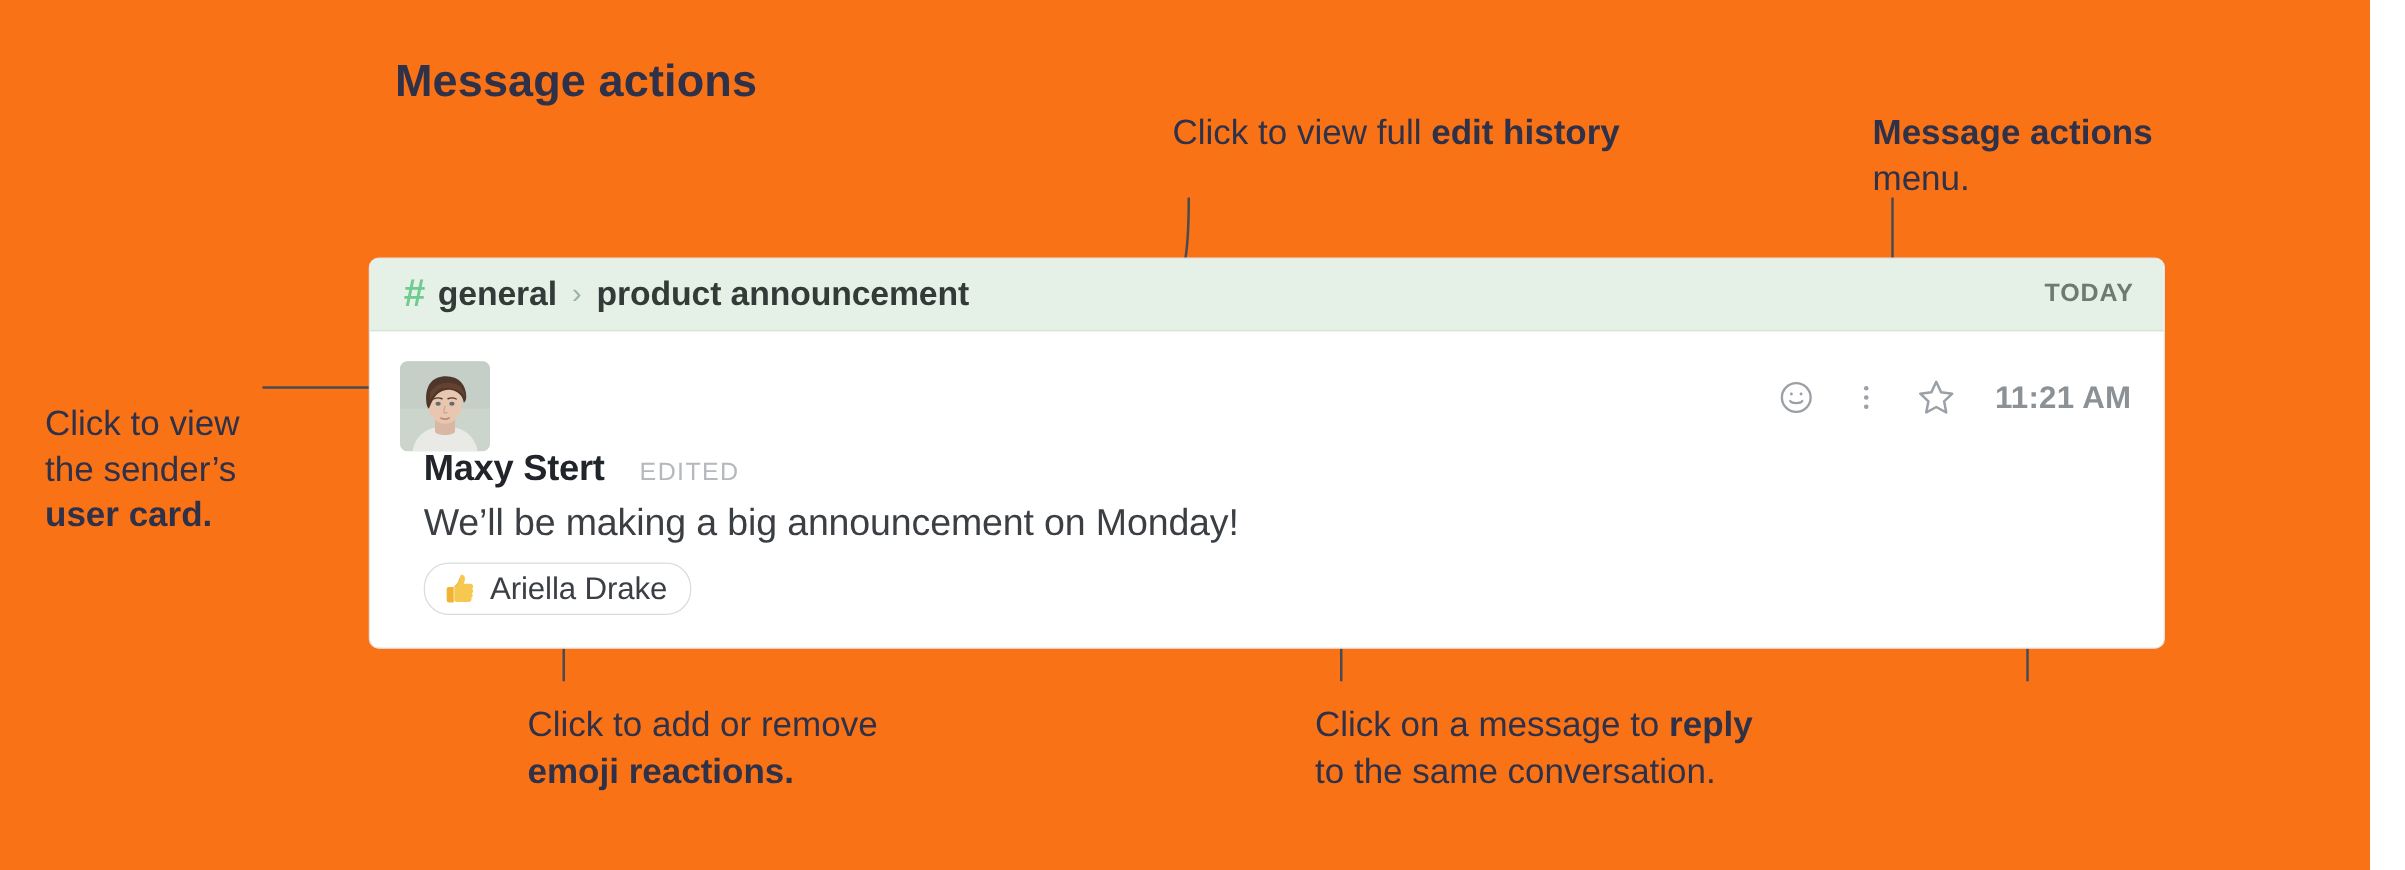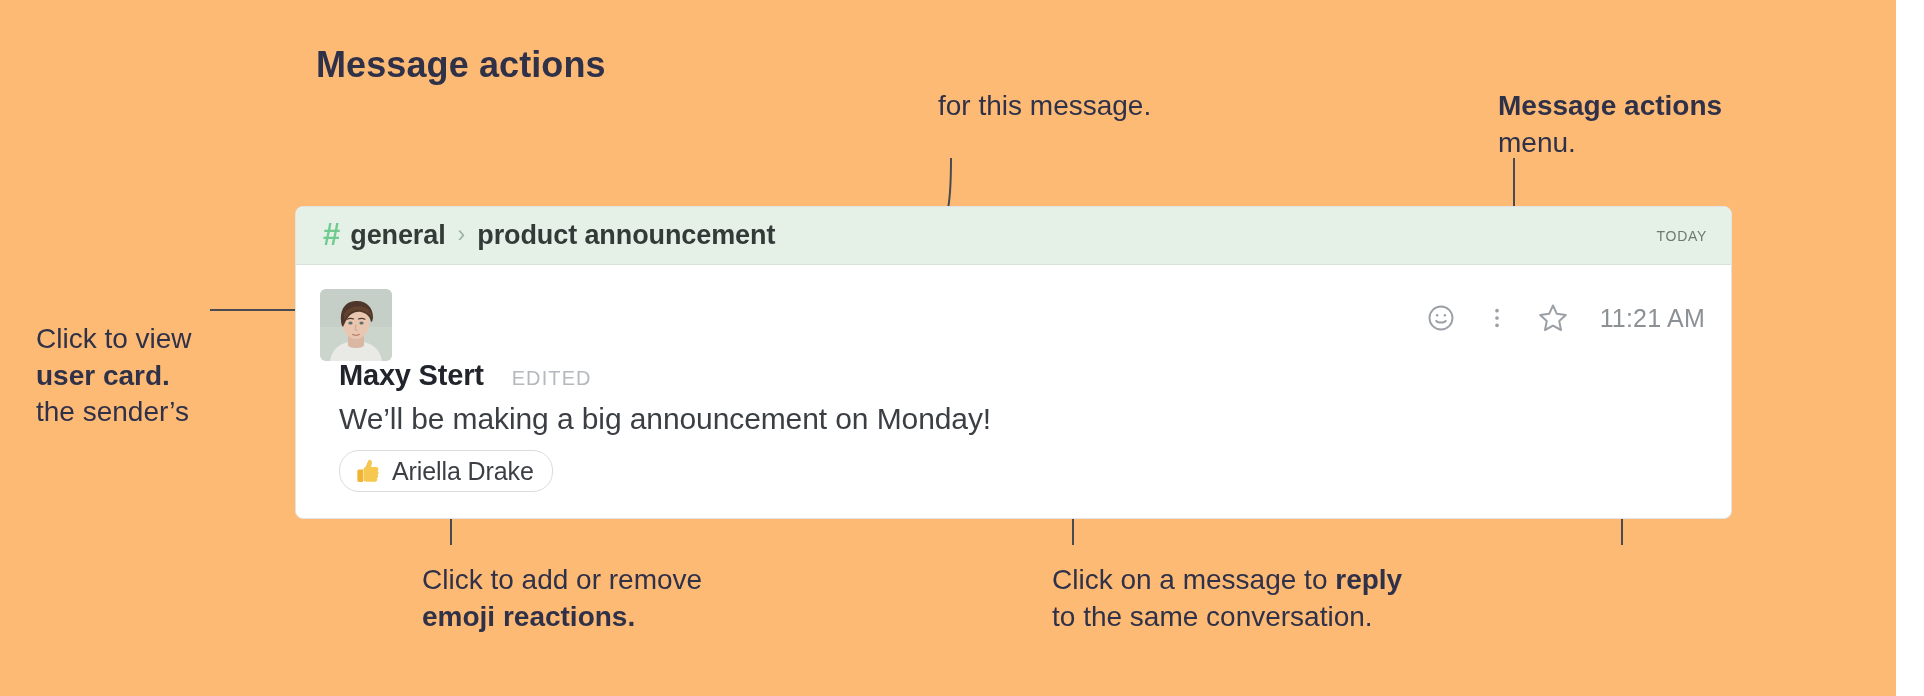--- a/index.html
+++ b/index.html
@@ -10,21 +10,21 @@
   body {
     font-family: "Liberation Sans", "DejaVu Sans", sans-serif;
     color: #2f3149;
     -webkit-font-smoothing: antialiased;
   }
   #page {
     position: relative;
     width: 1896px;
     height: 696px;
     overflow: hidden;
-    background: #fdba74;
+    background: #f97316;
   }
 
   
   #page-title {
     position: absolute;
     left: 316px;
     top: 44px;
     font-size: 36px;
     font-weight: 600;
     color: #2f3149;
@@ -106,24 +106,24 @@
     top: -1px;
   }
   #topic-name {
     font-size: 27px;
     font-weight: 600;
     color: #333b38;
     letter-spacing: -0.1px;
   }
   #recipient-date {
     margin-left: auto;
-    font-size: 14px;
+    font-size: 20px;
     color: #6d7a70;
     letter-spacing: 0.7px;
-    font-weight: 400;
+    font-weight: 700;
   }
 
   
   #message-row {
     display: flex;
     padding: 22px 24px 26px 24px;
     box-sizing: border-box;
     position: relative;
     flex-direction: column;
   }
@@ -190,20 +190,21 @@
   }
 
   
   #message-controls {
     position: absolute;
     right: 26px;
     top: 34px;
     display: flex;
     align-items: center;
     gap: 10px;
+    font-weight: bold;
   }
   .ctrl-icon {
     width: 46px;
     height: 38px;
     display: flex;
     align-items: center;
     justify-content: center;
     color: #9aa0a6;
   }
   .ctrl-icon svg { display: block; }
@@ -236,32 +237,34 @@
     <path d="M 210,310 L 312,310" fill="none" stroke="#4a4a52" stroke-width="2" marker-end="url(#arrowhead)"></path>
 
     <path d="M 451,545 L 451,478" fill="none" stroke="#4a4a52" stroke-width="2" marker-end="url(#arrowhead)"></path>
 
     <path d="M 1073,545 L 1073,425" fill="none" stroke="#4a4a52" stroke-width="2" marker-end="url(#arrowhead)"></path>
 
     <path d="M 1622,545 L 1622,330" fill="none" stroke="#4a4a52" stroke-width="2" marker-end="url(#arrowhead)"></path>
   </svg>
 
   <div class="annotation" id="anno-edit-history">
-    <span class="line">for this message.</span>
+    <span class="line">
+      <span>Click to view full </span><b>edit history</b>
+    </span>
   </div>
 
   <div class="annotation" id="anno-actions-menu">
     <span class="line"><b>Message actions</b></span>
     <span class="line">menu.</span>
   </div>
 
   <div class="annotation" id="anno-user-card">
     <span class="line">Click to view</span>
+    <span class="line">the sender’s</span>
     <span class="line"><b>user card.</b></span>
-    <span class="line">the sender’s</span>
   </div>
 
   <div class="annotation" id="anno-emoji">
     <span class="line">Click to add or remove</span>
     <span class="line"><b>emoji reactions.</b></span>
   </div>
 
   <div class="annotation" id="anno-reply">
     <span class="line">
       <span>Click on a message to </span><b>reply</b>

